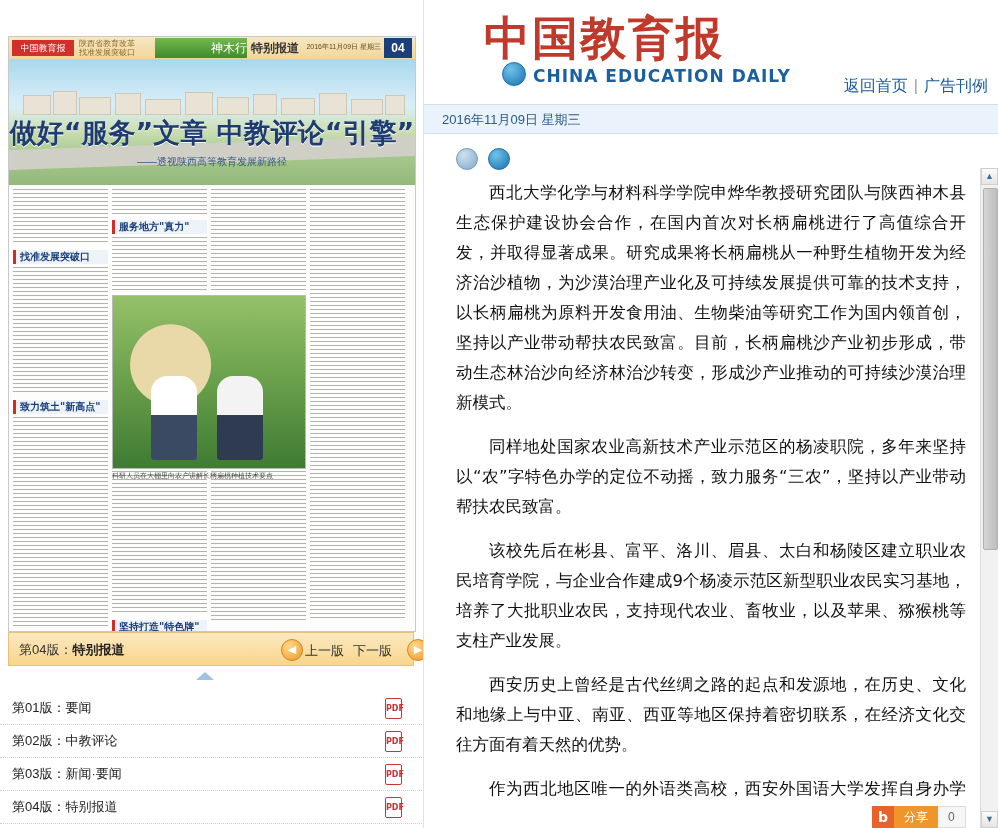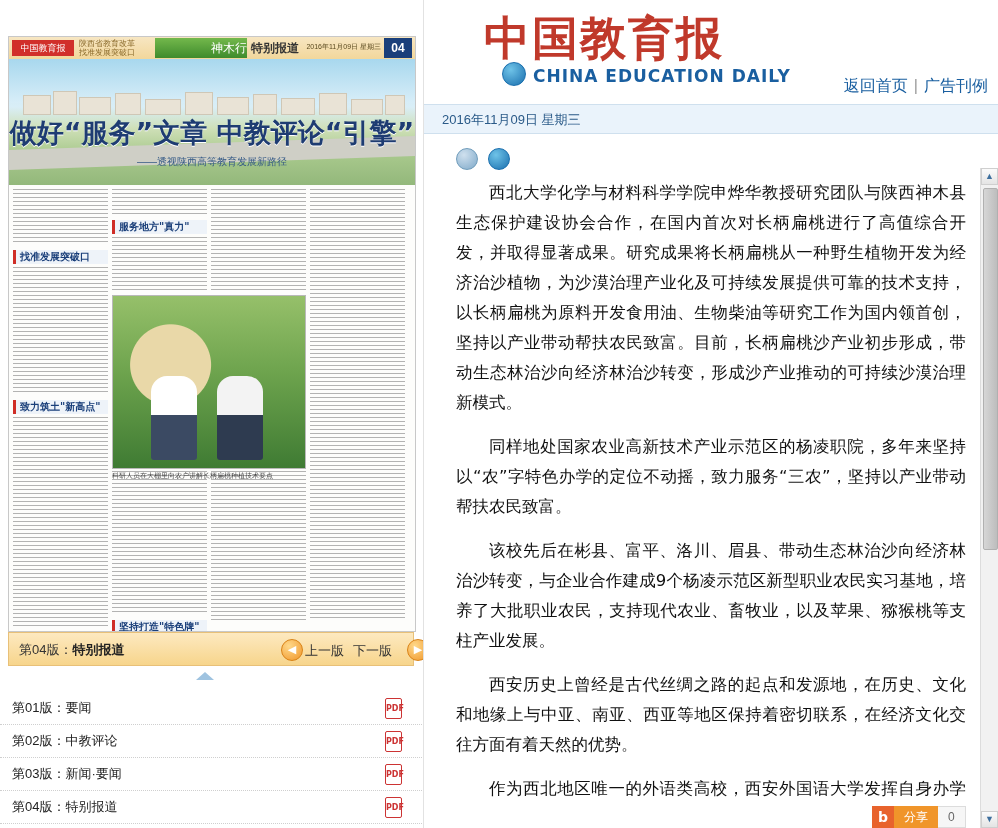--- a/index.html
+++ b/index.html
@@ -465,21 +465,21 @@
     </div>
 
     <div class="icon-row">
       <span class="ic back"></span>
       <span class="ic globe2"></span>
     </div>
 
     <div class="article">
       <p>西北大学化学与材料科学学院申烨华教授研究团队与陕西神木县生态保护建设协会合作，在国内首次对长柄扁桃进行了高值综合开发，并取得显著成果。研究成果将长柄扁桃从一种野生植物开发为经济治沙植物，为沙漠治理产业化及可持续发展提供可靠的技术支持，以长柄扁桃为原料开发食用油、生物柴油等研究工作为国内领首创，坚持以产业带动帮扶农民致富。目前，长柄扁桃沙产业初步形成，带动生态林治沙向经济林治沙转变，形成沙产业推动的可持续沙漠治理新模式。</p>
       <p>同样地处国家农业高新技术产业示范区的杨凌职院，多年来坚持以“农”字特色办学的定位不动摇，致力服务“三农”，坚持以产业带动帮扶农民致富。</p>
-      <p>该校先后在彬县、富平、洛川、眉县、带动生态林治沙向经济林治沙转变，与企业合作建成9个杨凌示范区新型职业农民实习基地，培养了大批职业农民，支持现代农业、畜牧业，以及苹果、猕猴桃等支柱产业发展。</p>
+      <p>该校先后在彬县、富平、洛川、眉县、太白和杨陵区建立职业农民培育学院，与企业合作建成9个杨凌示范区新型职业农民实习基地，培养了大批职业农民，支持现代农业、畜牧业，以及苹果、猕猴桃等支柱产业发展。</p>
       <p>西安历史上曾经是古代丝绸之路的起点和发源地，在历史、文化和地缘上与中亚、南亚、西亚等地区保持着密切联系，在经济文化交往方面有着天然的优势。</p>
       <p>作为西北地区唯一的外语类高校，西安外国语大学发挥自身办学和学科优势，根据丝绸之路经济带建设对非通用语种人才的需求，积极开设新的语种专业，培养语言应用娴熟、历史文化清楚、国际规则通晓、跨文化沟通能力较强的非通用语种人才，为“一带一路”建设提供人才支持。</p>
 
     </div>
 
     <div class="share-bar">
       <div class="b-logo">b</div>
       <div class="sh-label">分享</div>
       <div class="sh-count">0</div>
     </div>

